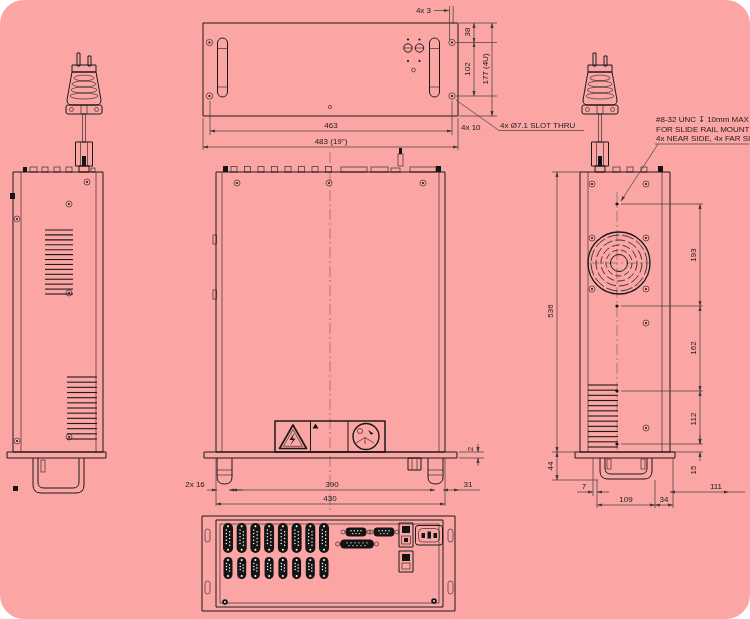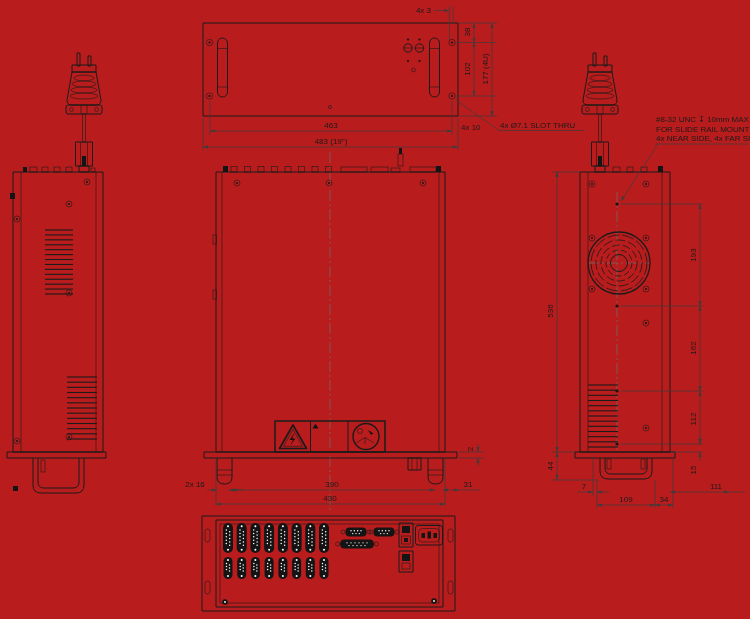--- a/index.html
+++ b/index.html
@@ -1,17 +1,17 @@
 <!DOCTYPE html>
 <html><head>
 <meta charset="utf-8">
 <style>
   html,body{margin:0;padding:0;background:#fff;}
-  #canvas{position:relative;width:750px;height:619px;background:#b91c1c;overflow:hidden;
-          font-family:"Liberation Sans","DejaVu Sans",sans-serif;}
+  #canvas{position:relative;width:750px;height:619px;background:#fca5a5;overflow:hidden;
+          font-family:"Liberation Sans","DejaVu Sans",sans-serif;border-radius:24px;}
   svg{position:absolute;left:0;top:0;}
   svg text{font-family:"Liberation Sans","DejaVu Sans",sans-serif;font-size:8px;fill:#1b1b1b;}
   .ln{stroke:#1b1b1b;stroke-width:1;fill:none;stroke-linejoin:round;}
   .th{stroke:#1b1b1b;stroke-width:.6;fill:none;}
   .bk{fill:#141414;stroke:none;}
   .dim{stroke:#3c3c3c;stroke-width:.7;fill:none;}
   .cl{stroke:#707070;stroke-width:.7;fill:none;stroke-dasharray:11 3 2 3;}
   .vent line{stroke:#1b1b1b;stroke-width:1.1;}
   .fanring{stroke:#1b1b1b;stroke-width:.8;fill:none;}
 </style>

